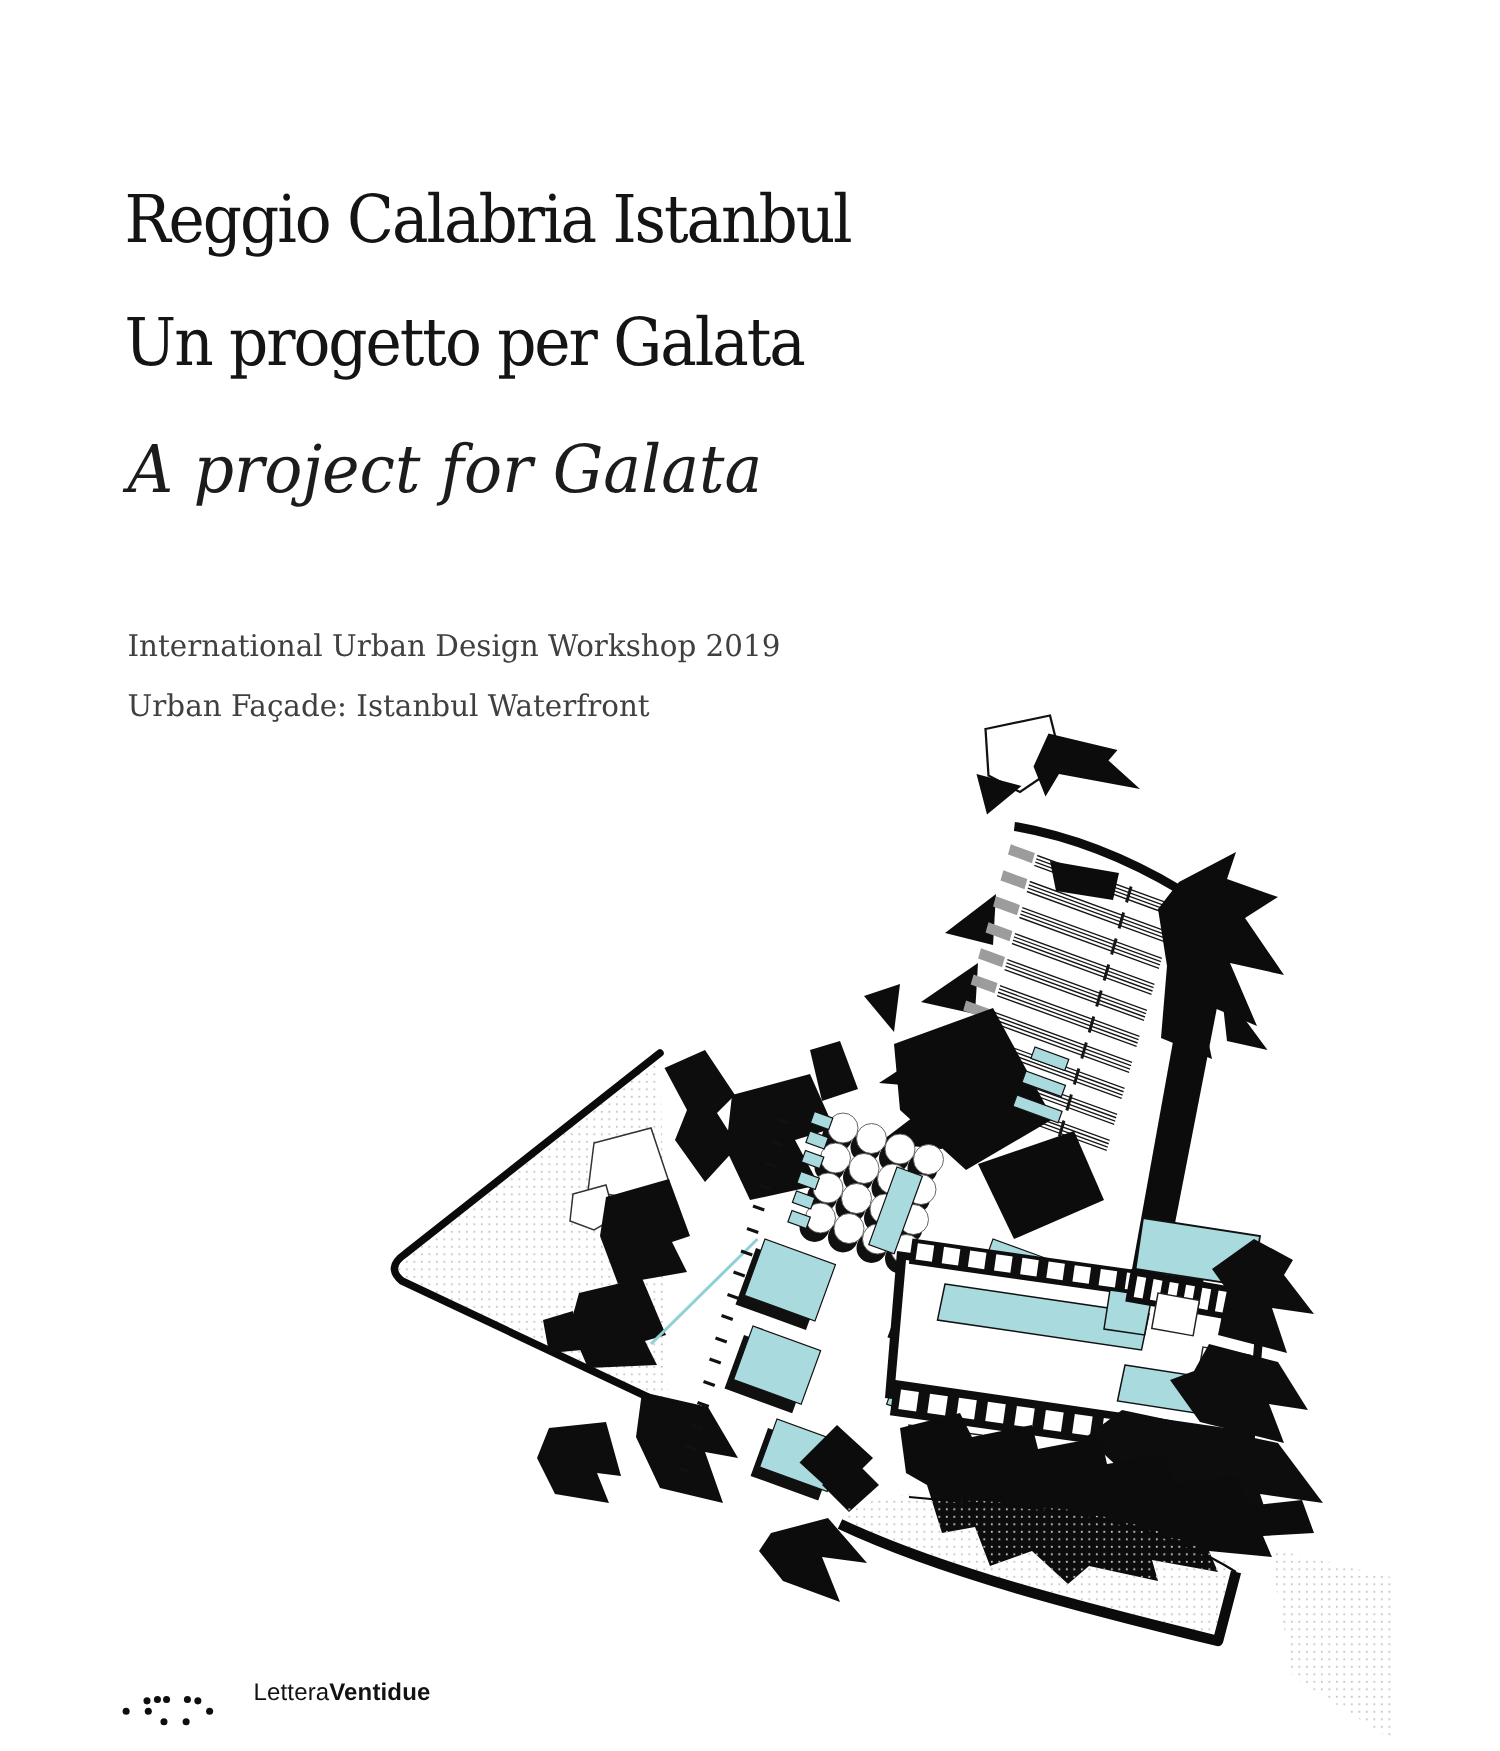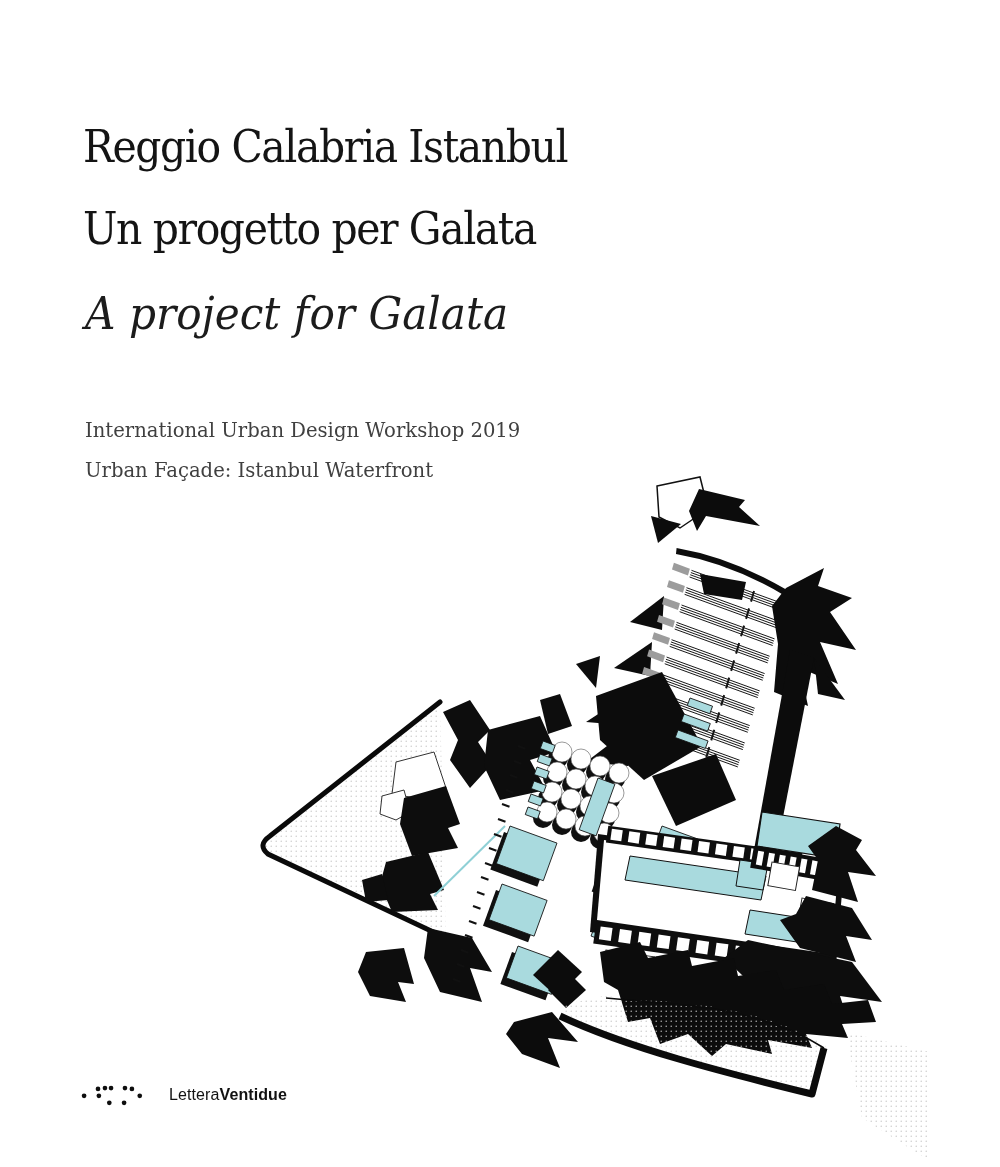--- a/index.html
+++ b/index.html
@@ -7,21 +7,21 @@
         font-family:"DejaVu Serif", serif;}
   .eyebrow{position:absolute;left:85px;top:57px;font-size:17.5px;color:#7b7b7b;letter-spacing:.2px;}
   .title{position:absolute;left:83px;top:106px;margin:0;font-weight:400;color:#141414;
          font-size:44px;line-height:82px;}
   .tline{display:block;transform:scaleX(.93);transform-origin:left;white-space:nowrap;letter-spacing:-1.5px;}
   .subtitle{position:absolute;left:85px;top:288px;font-style:italic;font-size:44px;color:#1c1c1c;
             transform:scaleX(.96);transform-origin:left;white-space:nowrap;}
   .workshop{position:absolute;left:85px;top:378px;font-size:20px;line-height:40px;color:#404040;margin-top:32px;}
   .wline{display:block;transform:scaleX(.98);transform-origin:left;white-space:nowrap;}
   svg.plan{position:absolute;left:0;top:0;}
-  .publisher{position:absolute;left:78px;top:1075px;display:flex;align-items:center;gap:11px;
+  .publisher{position:absolute;left:78px;top:1120px;display:flex;align-items:flex-start;gap:11px;
              font-family:"Liberation Sans", sans-serif;}
   .pub-name{font-size:16px;color:#121212;letter-spacing:.1px;}
   .pub-name b{font-weight:700;}
 </style>
 </head>
 <body>
 
 <div class="page">
 
 

